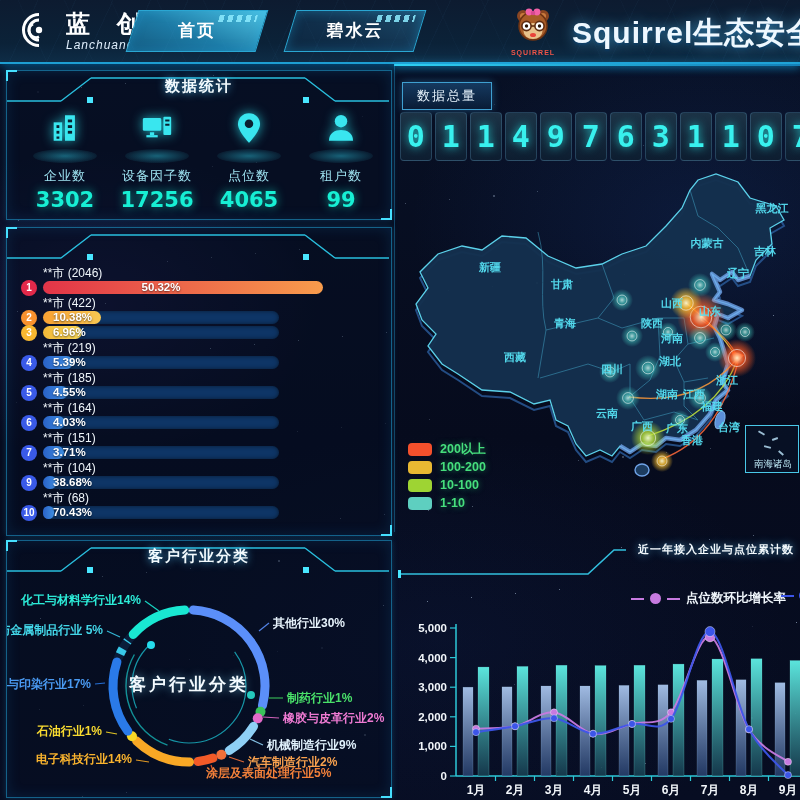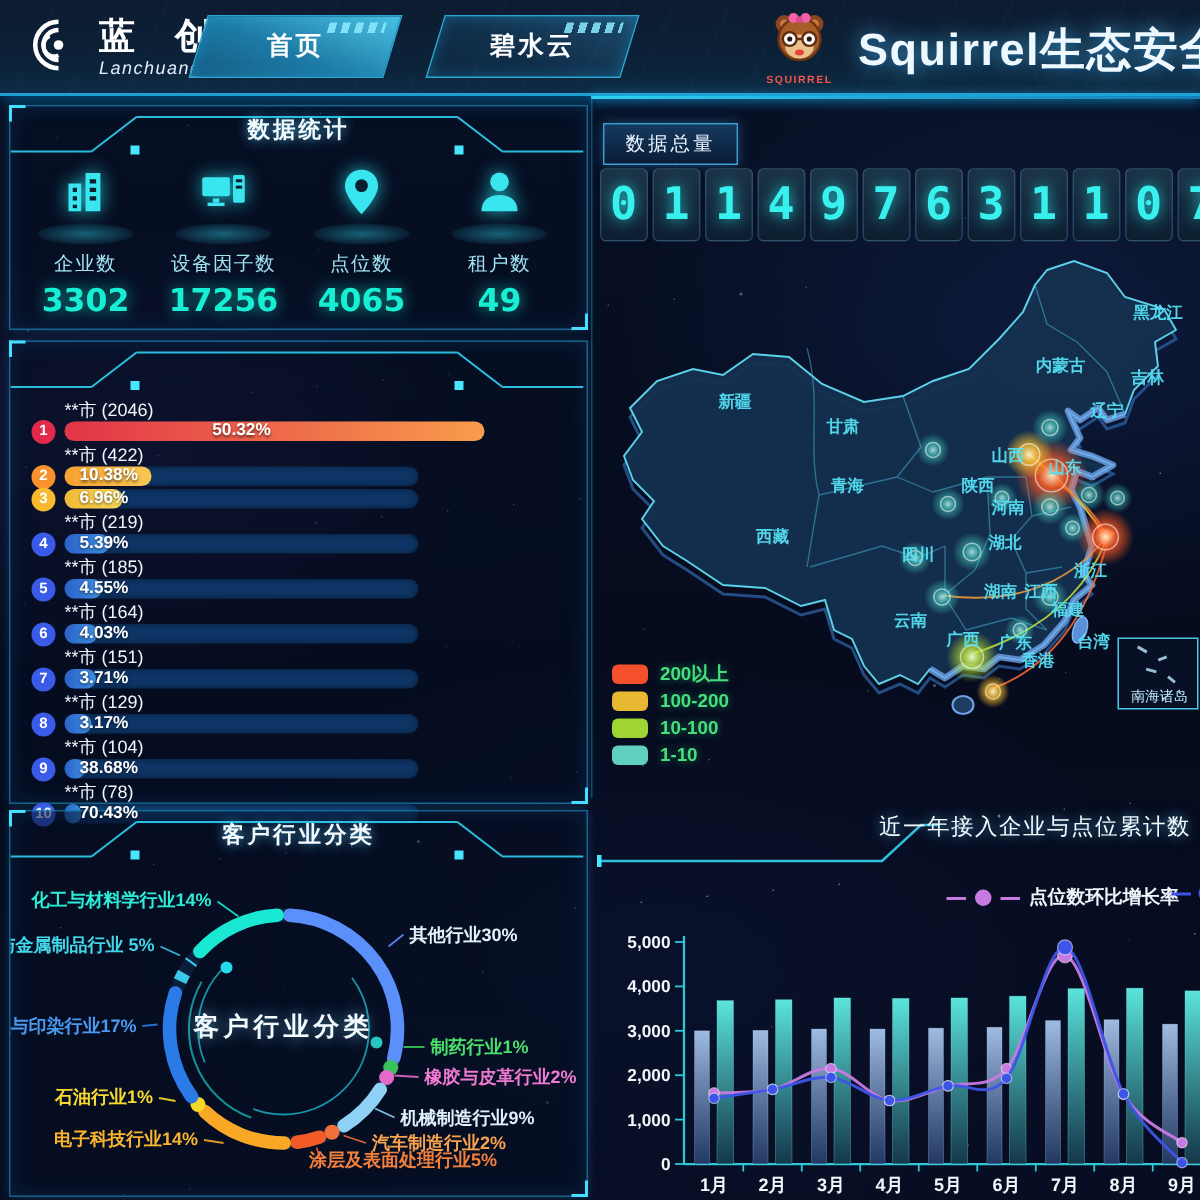--- a/index.html
+++ b/index.html
@@ -41,21 +41,21 @@
     box-shadow:0 0 14px rgba(20,120,200,.18) inset,0 0 6px rgba(30,160,220,.25);}
   .panel::before,.panel::after{content:"";position:absolute;width:9px;height:9px;}
   .panel::before{left:-1px;top:-1px;border-left:2px solid #46e0ff;border-top:2px solid #46e0ff;}
   .panel::after{right:-1px;bottom:-1px;border-right:2px solid #46e0ff;border-bottom:2px solid #46e0ff;}
   .panel-head{position:relative;height:34px;}
   .panel-head svg{position:absolute;left:0;top:2px;}
   .panel-title{position:absolute;width:100%;text-align:center;top:6px;font-size:15px;font-weight:bold;
     color:#f2fafd;letter-spacing:2px;text-shadow:0 0 8px rgba(80,200,255,.8);}
 
   #panel-stats{left:6px;top:70px;width:384px;height:148px;}
-  #stats-row{display:flex;justify-content:flex-start;padding:6px 4px 0 4px;}
+  #stats-row{display:flex;justify-content:flex-end;padding:6px 4px 0 4px;}
   .stat-item{width:92px;text-align:center;}
   .stat-icon{position:relative;height:46px;}
   .stat-icon svg{filter:drop-shadow(0 0 6px rgba(40,220,230,.8));}
   .stat-base{margin:-8px auto 0;width:64px;height:14px;border-radius:50%;
     background:radial-gradient(ellipse at center,rgba(45,200,225,.45),rgba(45,200,225,.08) 70%,transparent 75%);}
   .stat-label{font-size:13px;color:#9fe4f2;margin-top:4px;letter-spacing:1px;}
   .stat-value{font-size:21px;font-weight:bold;color:#17efd4;margin-top:3px;
     text-shadow:0 0 10px rgba(20,230,210,.7);font-family:"DejaVu Sans",sans-serif;}
 
   #panel-top10{left:6px;top:227px;width:384px;height:307px;}
@@ -96,21 +96,21 @@
   .ml-row{display:flex;align-items:center;height:18px;margin-bottom:0px;}
   .ml-swatch{width:24px;height:13px;border-radius:4px;margin-right:8px;}
   .ml-label{font-size:12.5px;font-weight:bold;color:#46df7d;text-shadow:0 0 6px rgba(40,220,120,.5);}
   #map-inset{position:absolute;left:347px;top:257px;width:52px;height:46px;
     border:1px solid #49c8e8;background:rgba(8,22,44,.5);}
   #map-inset .isl{position:absolute;background:#bfe8ff;opacity:.8;}
   #inset-label{position:absolute;left:1px;bottom:1px;width:100%;text-align:center;font-size:9.5px;color:#bfeaf8;}
 
   #chart-panel{position:absolute;left:398px;top:540px;width:402px;height:260px;}
   #chart-deco{position:absolute;left:0;top:0;}
-  #chart-title{position:absolute;right:6px;top:2px;font-size:15px;font-weight:normal;color:#f4fafd;
+  #chart-title{position:absolute;right:6px;top:2px;font-size:11px;font-weight:bold;color:#f4fafd;
     letter-spacing:1px;text-shadow:0 0 8px rgba(90,200,255,.7);}
   #chart-legend{position:absolute;right:14px;top:50px;display:flex;align-items:center;gap:6px;}
   .lg-line{width:13px;height:2px;}
   .lg-dot{width:11px;height:11px;border-radius:50%;}
   #chart-legend .lg-label{font-size:12.5px;font-weight:bold;color:#f0f6fb;}
   #legend2{position:absolute;right:-10px;top:50px;display:flex;align-items:center;gap:5px;}
   #chart-svg{position:absolute;left:0;top:0;}
 </style>
 </head>
 <body>
@@ -338,21 +338,21 @@
         </div>
         <div class="stat-item">
           <div class="stat-icon"><svg width="34" height="34" viewBox="0 0 24 24">
               <g fill="#39e6ef">
                 <circle cx="12" cy="7.2" r="4.4"></circle>
                 <path d="M3.5 21 C3.5 15.4 7.8 13.4 12 13.4 C16.2 13.4 20.5 15.4 20.5 21 Z"></path>
               </g>
             </svg></div>
           <div class="stat-base"></div>
           <div class="stat-label">租户数</div>
-          <div class="stat-value">49</div>
+          <div class="stat-value">99</div>
         </div>
       </div>
 </div>
 
 <div class="panel" id="panel-top10">
   <div class="panel-head">
     <svg width="382" height="34" viewBox="0 0 382 34">
       <path d="M84 5 H298 M84 5 L54 28 M298 5 L328 28 M0 28 H54 M328 28 H382" fill="none" stroke="#2ed2f2" stroke-width="1.4" opacity=".9"></path>
       <rect x="80" y="24" width="6" height="6" fill="#49e6ff"></rect>
           <rect x="296" y="24" width="6" height="6" fill="#49e6ff"></rect>
@@ -422,41 +422,31 @@
           <div class="t10-label">**市 (151)</div>
           <div class="t10-barline">
             <div class="t10-badge" style="background: rgb(58, 90, 232);">7</div>
             <div class="t10-track">
               <div class="t10-fill" style="width: 20.6439px; background: linear-gradient(90deg, rgb(42, 98, 200), rgb(62, 142, 224));"></div>
               <span class="t10-pct" style="left: 10px;">3.71%</span>
             </div>
           </div>
         </div>
         <div class="t10-row">
-          <div class="t10-label">**市 (129)</div>
-          <div class="t10-barline">
-            <div class="t10-badge" style="background: rgb(58, 90, 232);">8</div>
-            <div class="t10-track">
-              <div class="t10-fill" style="width: 17.6391px; background: linear-gradient(90deg, rgb(42, 98, 200), rgb(62, 142, 224));"></div>
-              <span class="t10-pct" style="left: 10px;">3.17%</span>
-            </div>
-          </div>
-        </div>
-        <div class="t10-row">
           <div class="t10-label">**市 (104)</div>
           <div class="t10-barline">
             <div class="t10-badge" style="background: rgb(58, 90, 232);">9</div>
             <div class="t10-track">
               <div class="t10-fill" style="width: 14.2448px; background: linear-gradient(90deg, rgb(42, 98, 200), rgb(62, 142, 224));"></div>
               <span class="t10-pct" style="left: 10px;">38.68%</span>
             </div>
           </div>
         </div>
         <div class="t10-row">
-          <div class="t10-label">**市 (78)</div>
+          <div class="t10-label">**市 (68)</div>
           <div class="t10-barline">
             <div class="t10-badge" style="background: rgb(58, 90, 232);">10</div>
             <div class="t10-track">
               <div class="t10-fill" style="width: 10.6836px; background: linear-gradient(90deg, rgb(42, 98, 200), rgb(62, 142, 224));"></div>
               <span class="t10-pct" style="left: 10px;">70.43%</span>
             </div>
           </div>
         </div>
       </div>
 </div>

